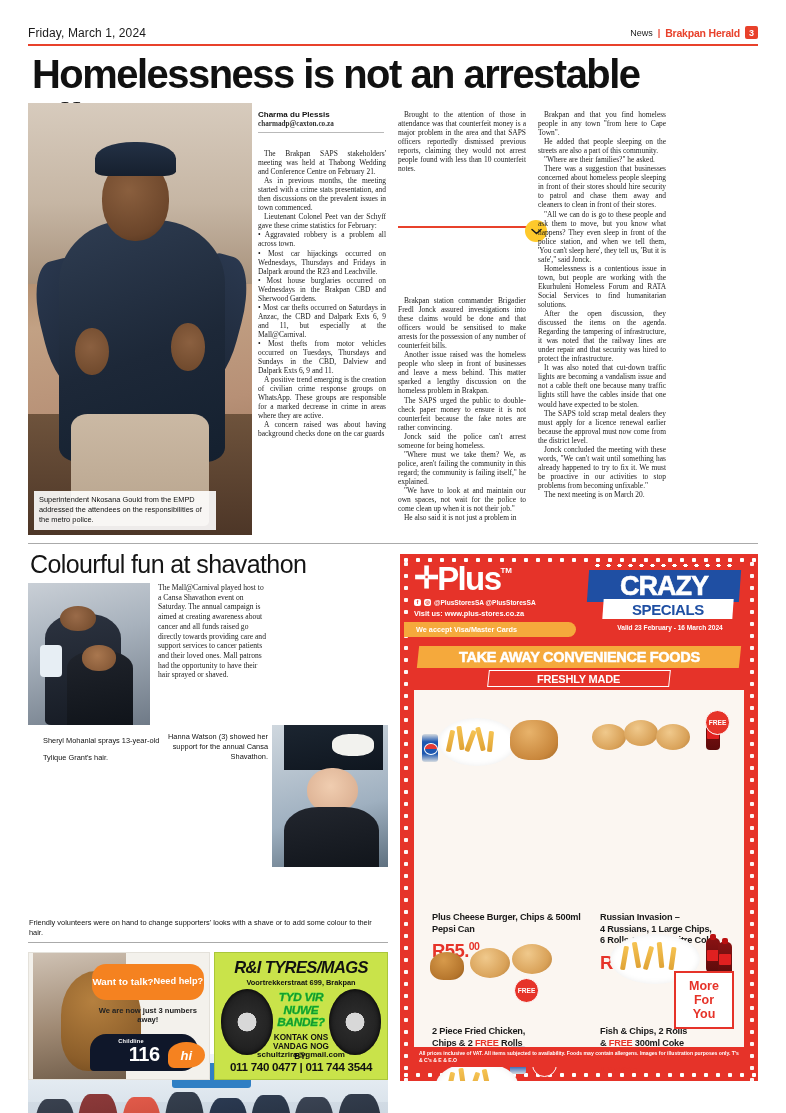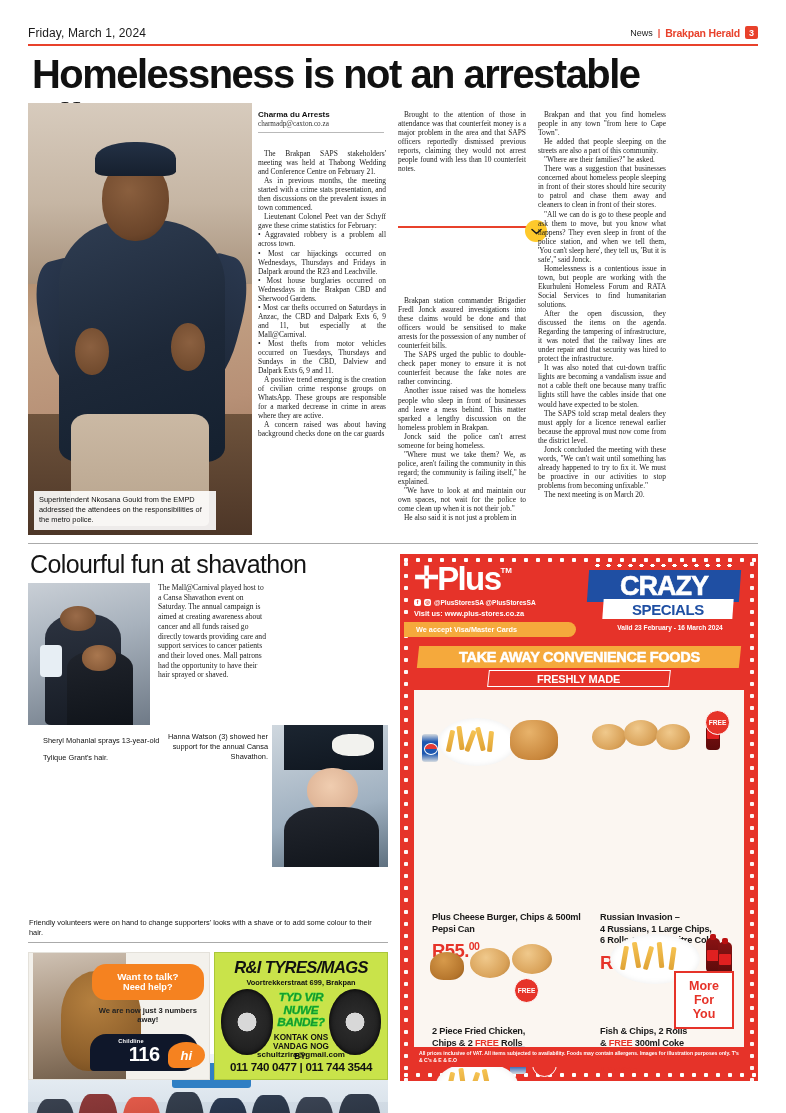--- a/index.html
+++ b/index.html
@@ -98,21 +98,21 @@
   }
   .photo-caption {
     position: absolute; left: 34px; top: 491px; width: 182px;
     background: rgba(255,255,255,.9); padding: 4px 5px 5px 5px;
     font-size: 7.4px; line-height: 10px; color: #111;
   }
 
   
   .byline { position: absolute; left: 258px; top: 110px; width: 128px; }
   .byline-name { font-size: 8px; font-weight: 700; color: #111; }
-  .byline-mail { font-size: 7.2px; color: #333; font-family: "Liberation Serif", serif; margin-top: 1px; }
+  .byline-mail { font-size: 7.2px; color: #333; font-family: "Liberation Serif", serif; margin-top: 1px; font-weight: bold; }
   .byline-rule { width: 126px; height: 1px; background: #b9b9b9; margin-top: 4px; }
 
   .col { position: absolute; font-family: "Liberation Serif", serif;
          font-size: 7.45px; line-height: 9.05px; color: #1a1a1a; text-align: justify; }
   .col p { text-indent: 6px; margin: 0; }
   .col p.bullet { text-indent: 0; padding-left: 0; }
   #col1 { left: 258px; top: 133px; width: 128px; margin-top: 16px; }
   #col2 { left: 398px; top: 110px; width: 128px; }
   #col2b { left: 398px; top: 296px; width: 128px; }
   #col3 { left: 538px; top: 110px; width: 128px; }
@@ -183,21 +183,21 @@
     background: linear-gradient(170deg,#cfc2b4 0%,#a08a74 55%,#6f5c49 100%);
   }
   .cl-bear {
     position:absolute; left:18%; top:14%; width:44%; height:80%;
     background: radial-gradient(circle at 40% 30%,#b5803f 0%,#8c5e2a 70%,#6d471d 100%);
     border-radius: 44% 44% 34% 34%;
   }
   .cl-bubble {
     position:absolute; right:3%; top:9%; width:62%; height:28%;
     background:#f58220; border-radius: 14px;
-    display:flex; flex-direction:column; align-items:center; justify-content:center;
+    display:flex; flex-direction:row; align-items:center; justify-content:center;
     color:#fff; text-align:center;
   }
   .cl-b1 { font-size: 9.8px; font-weight:700; line-height:11px; }
   .cl-b2 { font-size: 9.2px; font-weight:700; line-height:11px; }
   .cl-sub {
     position:absolute; right:5%; top:42%; width:58%;
     font-size:7.6px; line-height:9.4px; font-weight:700; color:#222; text-align:center;
   }
   .cl-logo {
     position:absolute; right:6%; bottom:6%; width:60%; height:30%;
@@ -407,21 +407,21 @@
     <div class="mp-body"></div>
     <div class="mp-pants"></div>
     <div class="mp-head"></div>
     <div class="mp-cap"></div>
     <div class="mp-hand-l"></div>
     <div class="mp-hand-r"></div>
   </div>
   <div class="photo-caption">Superintendent Nkosana Gould from the EMPD addressed the attendees on the responsibilities of the metro police.</div>
 
   <div class="byline">
-    <div class="byline-name">Charma du Arrests</div>
+    <div class="byline-name">Charma du Plessis</div>
     <div class="byline-mail">charmadp@caxton.co.za</div>
     <div class="byline-rule"></div>
   </div>
 
   <div class="col" id="col1">
       <p>The Brakpan SAPS stakeholders' meeting was held at Thabong Wedding and Conference Centre on February 21.</p>
       <p>As in previous months, the meeting started with a crime stats presentation, and then discussions on the prevalent issues in town commenced.</p>
       <p>Lieutenant Colonel Peet van der Schyff gave these crime statistics for February:</p>
       <p class="bullet">• Aggravated robbery is a problem all across town.</p>
       <p class="bullet">• Most car hijackings occurred on Wednesdays, Thursdays and Fridays in Dalpark around the R23 and Leachville.</p>
@@ -437,22 +437,22 @@
 
   <div class="pq-top-rule"></div>
   <div class="pq-badge">
     <svg width="11" height="7" viewBox="0 0 11 7">
         <path d="M1 1.5 L5.5 5.5 L10 1.5" stroke="#1a1a1a" stroke-width="1.5" fill="none" stroke-linecap="round"></path>
       </svg>
   </div>
 
   <div class="col" id="col2b">
       <p>Brakpan station commander Brigadier Fredl Jonck assured investigations into these claims would be done and that officers would be sensitised to make arrests for the possession of any number of counterfeit bills.</p>
+      <p>Another issue raised was the homeless people who sleep in front of businesses and leave a mess behind. This matter sparked a lengthy discussion on the homeless problem in Brakpan.</p>
       <p>The SAPS urged the public to double-check paper money to ensure it is not counterfeit because the fake notes are rather convincing.</p>
-      <p>Another issue raised was the homeless people who sleep in front of businesses and leave a mess behind. This matter sparked a lengthy discussion on the homeless problem in Brakpan.</p>
       <p>Jonck said the police can't arrest someone for being homeless.</p>
       <p>"Where must we take them? We, as police, aren't failing the community in this regard; the community is failing itself," he explained.</p>
       <p>"We have to look at and maintain our own spaces, not wait for the police to come clean up when it is not their job."</p>
       <p>He also said it is not just a problem in</p>
     </div>
   <div class="col" id="col3">
       <p>Brakpan and that you find homeless people in any town "from here to Cape Town".</p>
       <p>He added that people sleeping on the streets are also a part of this community.</p>
       <p>"Where are their families?" he asked.</p>
       <p>There was a suggestion that businesses concerned about homeless people sleeping in front of their stores should hire security to patrol and chase them away and cleaners to clean in front of their stores.</p>

